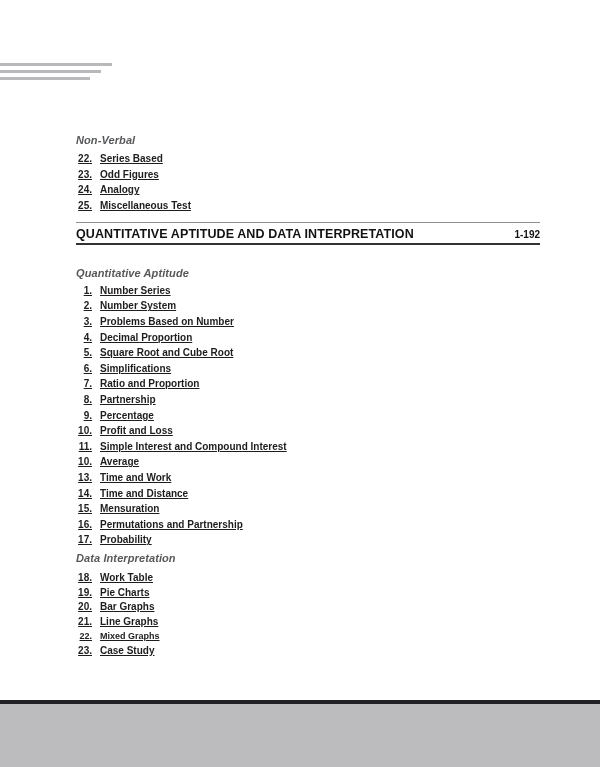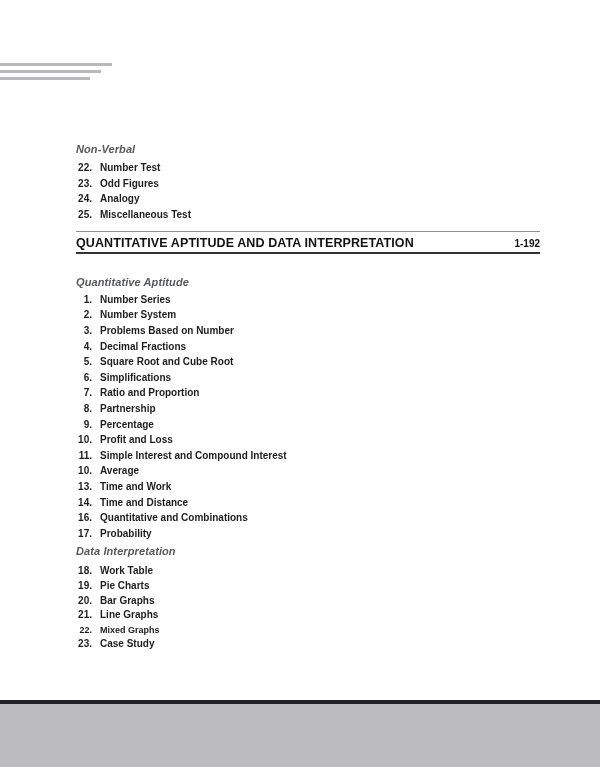--- a/index.html
+++ b/index.html
@@ -15,41 +15,42 @@
   
   .top-bars .bar { position: absolute; left: 0; height: 3px; background: #b9b9bb; }
   .top-bars .bar1 { top: 63px; width: 112px; }
   .top-bars .bar2 { top: 70px; width: 101px; }
   .top-bars .bar3 { top: 77px; width: 90px; }
 
   
   .content {
     position: absolute;
     left: 76px;
-    top: 142px;
+    top: 133px;
     width: 464px;
   }
 
   .group-heading {
     font-size: 11px;
     font-weight: bold;
     font-style: italic;
     color: #57585a;
     line-height: 14px;
     letter-spacing: 0.1px;
   }
 
   .toc-list { margin: 4px 0 0 0; }
   .toc-row {
     display: flex;
     align-items: flex-end;
     font-size: 10px;
     font-weight: 600;
     color: #1e1c1d;
     line-height: 15.7px;
+    text-decoration: underline;
   }
   .toc-row .num { width: 16px; text-align: right; margin-right: 8px; flex: none; }
   .toc-row.small { font-size: 9px; }
 
   .list-qa  { line-height: 15.6px; margin-top: 3px; }
   .list-qa .toc-row { line-height: 15.6px; }
   .list-di  { margin-top: 6px; }
   .list-di .toc-row { line-height: 14.6px; }
 
   .section-header {
@@ -93,21 +94,21 @@
   </div>
 
   <div class="content">
 
     <div class="group-heading">Non-Verbal</div>
 
     <div class="toc-list list-nv">
 
         <div class="toc-row">
           <span class="num">22.</span>
-          <span class="label">Number Test</span>
+          <span class="label">Series Based</span>
         </div>
 
         <div class="toc-row">
           <span class="num">23.</span>
           <span class="label">Odd Figures</span>
         </div>
 
         <div class="toc-row">
           <span class="num">24.</span>
           <span class="label">Analogy</span>
@@ -138,21 +139,21 @@
           <span class="label">Number System</span>
         </div>
 
         <div class="toc-row">
           <span class="num">3.</span>
           <span class="label">Problems Based on Number</span>
         </div>
 
         <div class="toc-row">
           <span class="num">4.</span>
-          <span class="label">Decimal Fractions</span>
+          <span class="label">Decimal Proportion</span>
         </div>
 
         <div class="toc-row">
           <span class="num">5.</span>
           <span class="label">Square Root and Cube Root</span>
         </div>
 
         <div class="toc-row">
           <span class="num">6.</span>
           <span class="label">Simplifications</span>
@@ -191,24 +192,28 @@
         <div class="toc-row">
           <span class="num">13.</span>
           <span class="label">Time and Work</span>
         </div>
 
         <div class="toc-row">
           <span class="num">14.</span>
           <span class="label">Time and Distance</span>
         </div>
 
+        <div class="toc-row">
+          <span class="num">15.</span>
+          <span class="label">Mensuration</span>
+        </div>
 
         <div class="toc-row">
           <span class="num">16.</span>
-          <span class="label">Quantitative and Combinations</span>
+          <span class="label">Permutations and Partnership</span>
         </div>
 
         <div class="toc-row">
           <span class="num">17.</span>
           <span class="label">Probability</span>
         </div>
       </div>
 
     <div class="group-heading heading-di">Data Interpretation</div>
 

